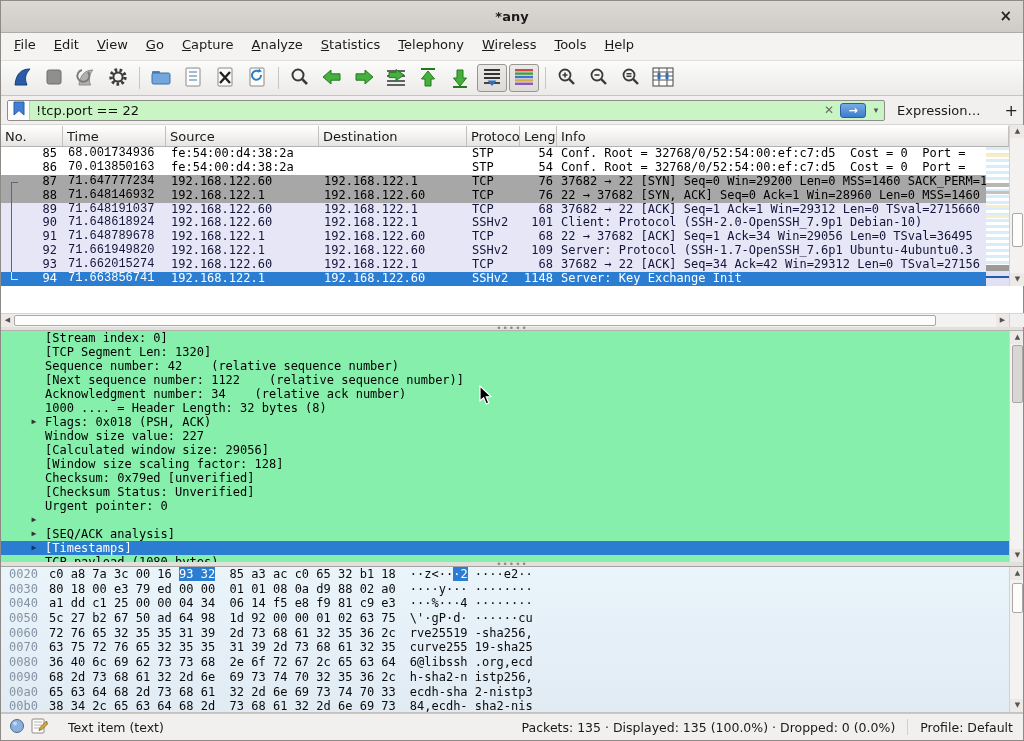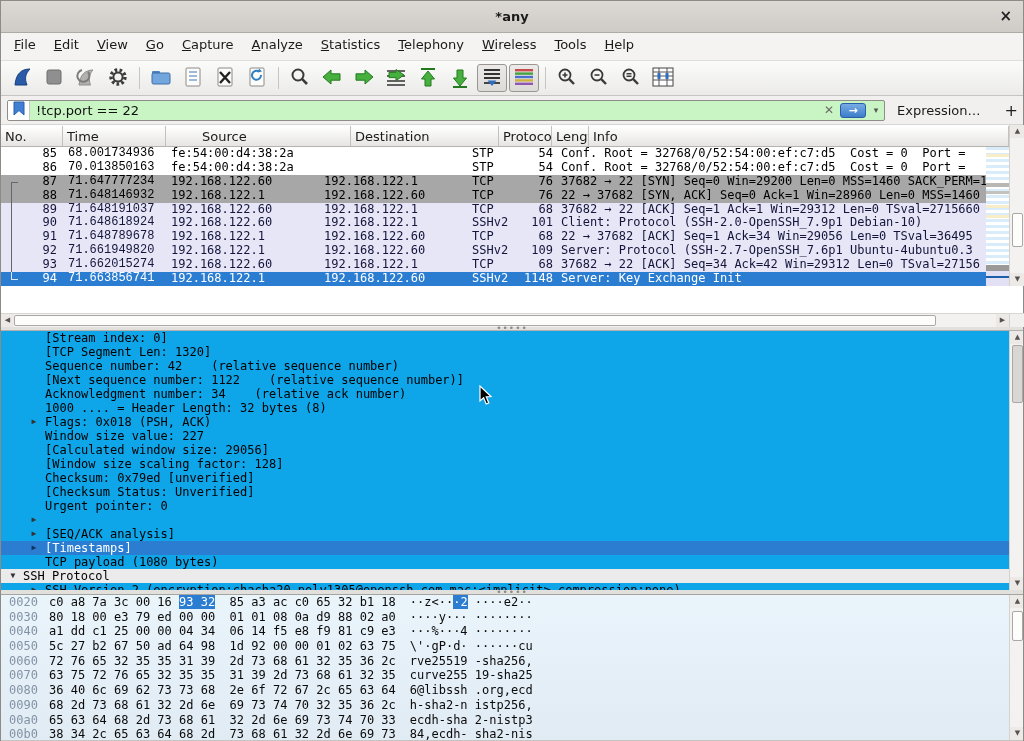--- a/index.html
+++ b/index.html
@@ -73,21 +73,21 @@
   .hs-arrow { width:13px; font-size:7px; color:#55524f; text-align:center; line-height:13px; background:#ece9e6; }
   .hs-thumb { width:922px; background:#fdfdfc; border:1px solid #aaa7a4; border-radius:2px; margin:1px 0; }
   .hs-track { flex:1; }
   .hs-corner { width:16px; background:#f1f0ee; border-left:1px solid #d4d2cf; }
 
   .splitter { height:3px; background:#e2e0dd; position:relative; }
   .splitter.s2 { height:4px; }
   .split-dots { position:absolute; left:50%; top:-4px; transform:translateX(-50%); color:#8d8b88; font-size:9px; letter-spacing:1px; }
 
   
-  .details { position:relative; height:260px; background:#0ea5e9; border-top:1px solid #b3b1ae; overflow:hidden; }
+  .details { position:relative; height:232px; background:#86efac; border-top:1px solid #b3b1ae; overflow:hidden; }
   .dline { position:relative; height:14px; line-height:14px; font-family:"DejaVu Sans Mono","Liberation Mono",monospace; font-size:12px; white-space:pre; padding-left:44px; width:1008px; color:#000; }
   .dline.lvl1 { padding-left:22px; }
   .dline.bar { background:#ebebeb; }
   .dline.sel { background:#2a7dd1; color:#fff; }
   .darr { position:absolute; left:27px; top:0; width:12px; font-size:8px; color:#333; text-align:center; }
   .dline.lvl1 .darr { left:6px; }
   .dline.sel .darr { color:#10335c; }
 
   
   .hexpane { position:relative; height:147px; background:linear-gradient(180deg,#eaf4fb,#e1ebf4); border-top:1px solid #a6a4a1; border-bottom:1px solid #c6c4c1; overflow:hidden; }
@@ -278,37 +278,37 @@
       <span class="fb-caret">▾</span>
     </div>
     <span class="expr-label">Expression…</span>
     <span class="filter-sep"></span>
     <span class="add-btn">+</span>
   </div>
 
   <div class="plist-header">
       <span class="ph-cell" style="flex: 0 0 62px;">No.</span>
       <span class="ph-cell" style="flex: 0 0 103px;">Time</span>
-      <span class="ph-cell" style="flex: 0 0 153px; margin-left: 32px;">Source</span>
+      <span class="ph-cell" style="flex: 0 0 153px;">Source</span>
       <span class="ph-cell" style="flex: 0 0 148px;">Destination</span>
       <span class="ph-cell" style="flex: 0 0 53px;">Protocol</span>
       <span class="ph-cell" style="flex: 0 0 37px;">Length</span>
       <span class="ph-cell" style="flex: 1 1 auto;">Info</span>
     </div>
 
   <div class="list-wrap">
     <div class="rows">
         <div class="prow stp"><span class="pc no">85</span><span class="pc time">68.001734936</span><span class="pc src">fe:54:00:d4:38:2a</span><span class="pc dst"></span><span class="pc proto">STP</span><span class="pc len">54</span><span class="pc info">Conf. Root = 32768/0/52:54:00:ef:c7:d5  Cost = 0  Port = </span></div>
         <div class="prow stp"><span class="pc no">86</span><span class="pc time">70.013850163</span><span class="pc src">fe:54:00:d4:38:2a</span><span class="pc dst"></span><span class="pc proto">STP</span><span class="pc len">54</span><span class="pc info">Conf. Root = 32768/0/52:54:00:ef:c7:d5  Cost = 0  Port = </span></div>
         <div class="prow syn"><span class="conv start"></span><span class="pc no">87</span><span class="pc time">71.647777234</span><span class="pc src">192.168.122.60</span><span class="pc dst">192.168.122.1</span><span class="pc proto">TCP</span><span class="pc len">76</span><span class="pc info">37682 → 22 [SYN] Seq=0 Win=29200 Len=0 MSS=1460 SACK_PERM=1</span></div>
         <div class="prow syn"><span class="conv mid"></span><span class="pc no">88</span><span class="pc time">71.648146932</span><span class="pc src">192.168.122.1</span><span class="pc dst">192.168.122.60</span><span class="pc proto">TCP</span><span class="pc len">76</span><span class="pc info">22 → 37682 [SYN, ACK] Seq=0 Ack=1 Win=28960 Len=0 MSS=1460 </span></div>
         <div class="prow tcp"><span class="conv mid"></span><span class="pc no">89</span><span class="pc time">71.648191037</span><span class="pc src">192.168.122.60</span><span class="pc dst">192.168.122.1</span><span class="pc proto">TCP</span><span class="pc len">68</span><span class="pc info">37682 → 22 [ACK] Seq=1 Ack=1 Win=29312 Len=0 TSval=2715660</span></div>
         <div class="prow tcp"><span class="conv mid"></span><span class="pc no">90</span><span class="pc time">71.648618924</span><span class="pc src">192.168.122.60</span><span class="pc dst">192.168.122.1</span><span class="pc proto">SSHv2</span><span class="pc len">101</span><span class="pc info">Client: Protocol (SSH-2.0-OpenSSH_7.9p1 Debian-10)</span></div>
         <div class="prow tcp"><span class="conv mid"></span><span class="pc no">91</span><span class="pc time">71.648789678</span><span class="pc src">192.168.122.1</span><span class="pc dst">192.168.122.60</span><span class="pc proto">TCP</span><span class="pc len">68</span><span class="pc info">22 → 37682 [ACK] Seq=1 Ack=34 Win=29056 Len=0 TSval=36495</span></div>
-        <div class="prow tcp"><span class="conv mid"></span><span class="pc no">92</span><span class="pc time">71.661949820</span><span class="pc src">192.168.122.1</span><span class="pc dst">192.168.122.60</span><span class="pc proto">SSHv2</span><span class="pc len">109</span><span class="pc info">Server: Protocol (SSH-2.7-OpenSSH_7.6p1 Ubuntu-4ubuntu0.3</span></div>
+        <div class="prow tcp"><span class="conv mid"></span><span class="pc no">92</span><span class="pc time">71.661949820</span><span class="pc src">192.168.122.1</span><span class="pc dst">192.168.122.60</span><span class="pc proto">SSHv2</span><span class="pc len">109</span><span class="pc info">Server: Protocol (SSH-1.7-OpenSSH_7.6p1 Ubuntu-4ubuntu0.3</span></div>
         <div class="prow tcp"><span class="conv mid"></span><span class="pc no">93</span><span class="pc time">71.662015274</span><span class="pc src">192.168.122.60</span><span class="pc dst">192.168.122.1</span><span class="pc proto">TCP</span><span class="pc len">68</span><span class="pc info">37682 → 22 [ACK] Seq=34 Ack=42 Win=29312 Len=0 TSval=27156</span></div>
         <div class="prow selected"><span class="conv end"></span><span class="pc no">94</span><span class="pc time">71.663856741</span><span class="pc src">192.168.122.1</span><span class="pc dst">192.168.122.60</span><span class="pc proto">SSHv2</span><span class="pc len">1148</span><span class="pc info">Server: Key Exchange Init</span></div>
       </div>
 
     <div class="minimap">
       <div class="mm-band" style="top:7px;height:3px;background:#f7eec9;"></div>
       <div class="mm-band" style="top:36px;height:4px;background:#b9b7b4;"></div>
       <div class="mm-band" style="top:44px;height:3px;background:#c4c2bf;"></div>
       <div class="mm-band" style="top:58px;height:3px;background:#f7eec9;"></div>
       <div class="mm-band" style="top:68px;height:3px;background:#f7eec9;"></div>

